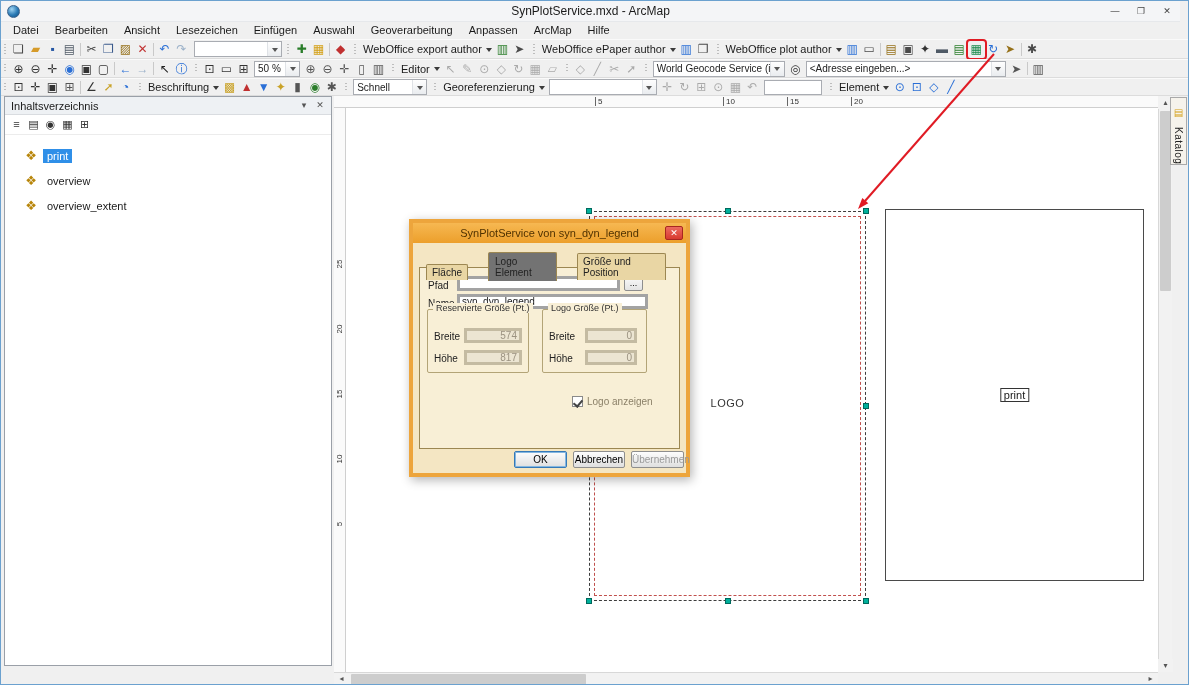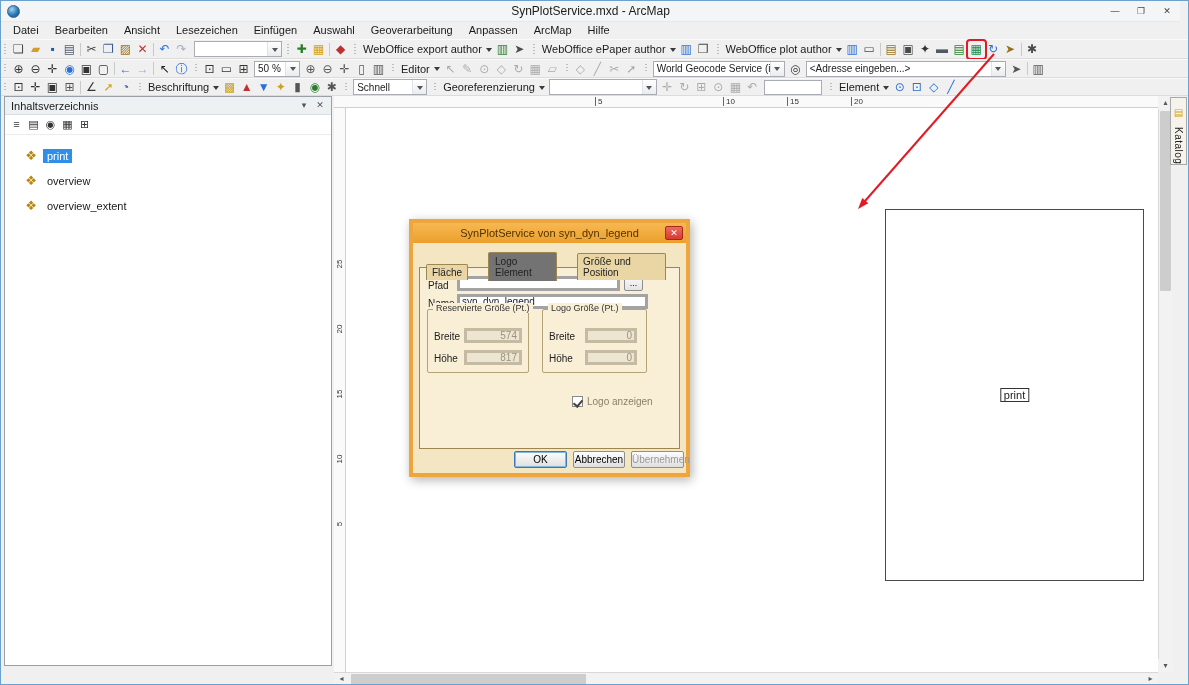--- a/index.html
+++ b/index.html
@@ -371,20 +371,33 @@
         <span class="vtick" style="top: 228px;">20</span>
         <span class="vtick" style="top: 293px;">15</span>
         <span class="vtick" style="top: 358px;">10</span>
         <span class="vtick" style="top: 423px;">5</span>
       </div>
 
     <div class="page page-print">
       <span class="print-label">print</span>
     </div>
 
+    <div class="page page-legend">
+      <div class="margin-rect"></div>
+      <div class="sel-rect"></div>
+      <span class="logo-label">LOGO</span>
+      <span class="handle" style="left:-3px;top:-3px"></span>
+      <span class="handle" style="left:calc(50% - 3px);top:-3px"></span>
+      <span class="handle" style="right:-3px;top:-3px"></span>
+      <span class="handle" style="left:-3px;top:calc(50% - 3px)"></span>
+      <span class="handle" style="right:-3px;top:calc(50% - 3px)"></span>
+      <span class="handle" style="left:-3px;bottom:-3px"></span>
+      <span class="handle" style="left:calc(50% - 3px);bottom:-3px"></span>
+      <span class="handle" style="right:-3px;bottom:-3px"></span>
+    </div>
   </div>
 
   <div class="dlg">
     <div class="dlg-title">
       <span>SynPlotService von syn_dyn_legend</span>
     </div>
     <div class="dlg-close">
         <span class="tbi">✕</span>
       </div>
     <div class="dlg-tabs">

